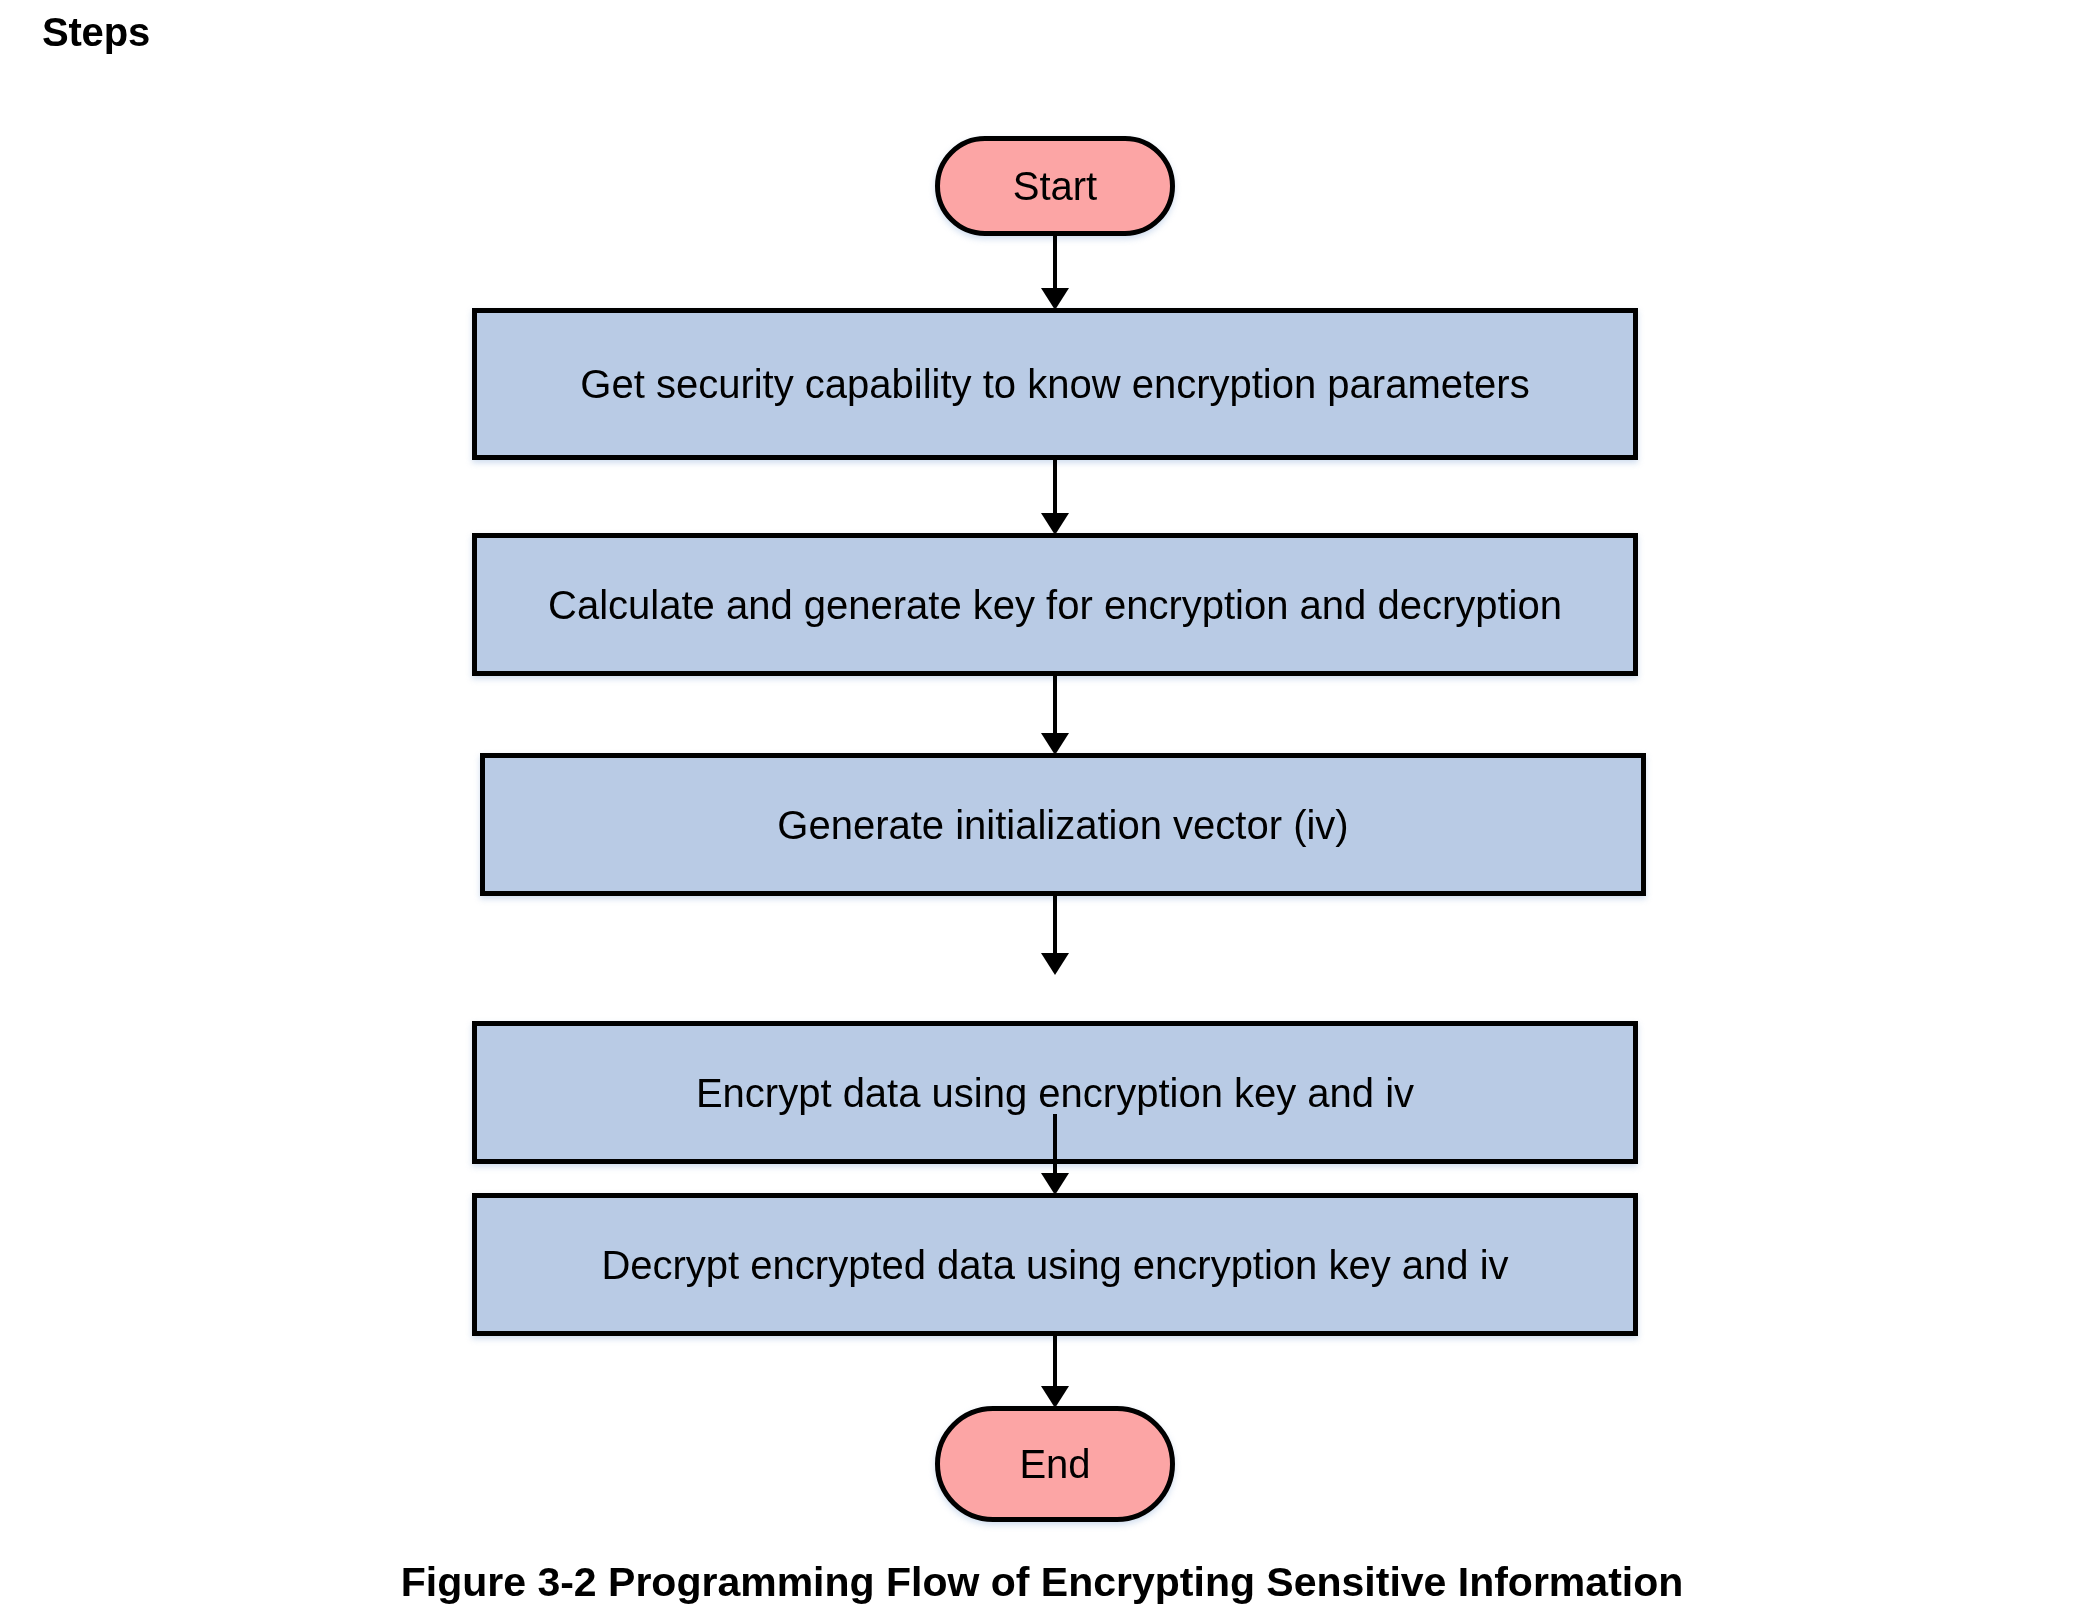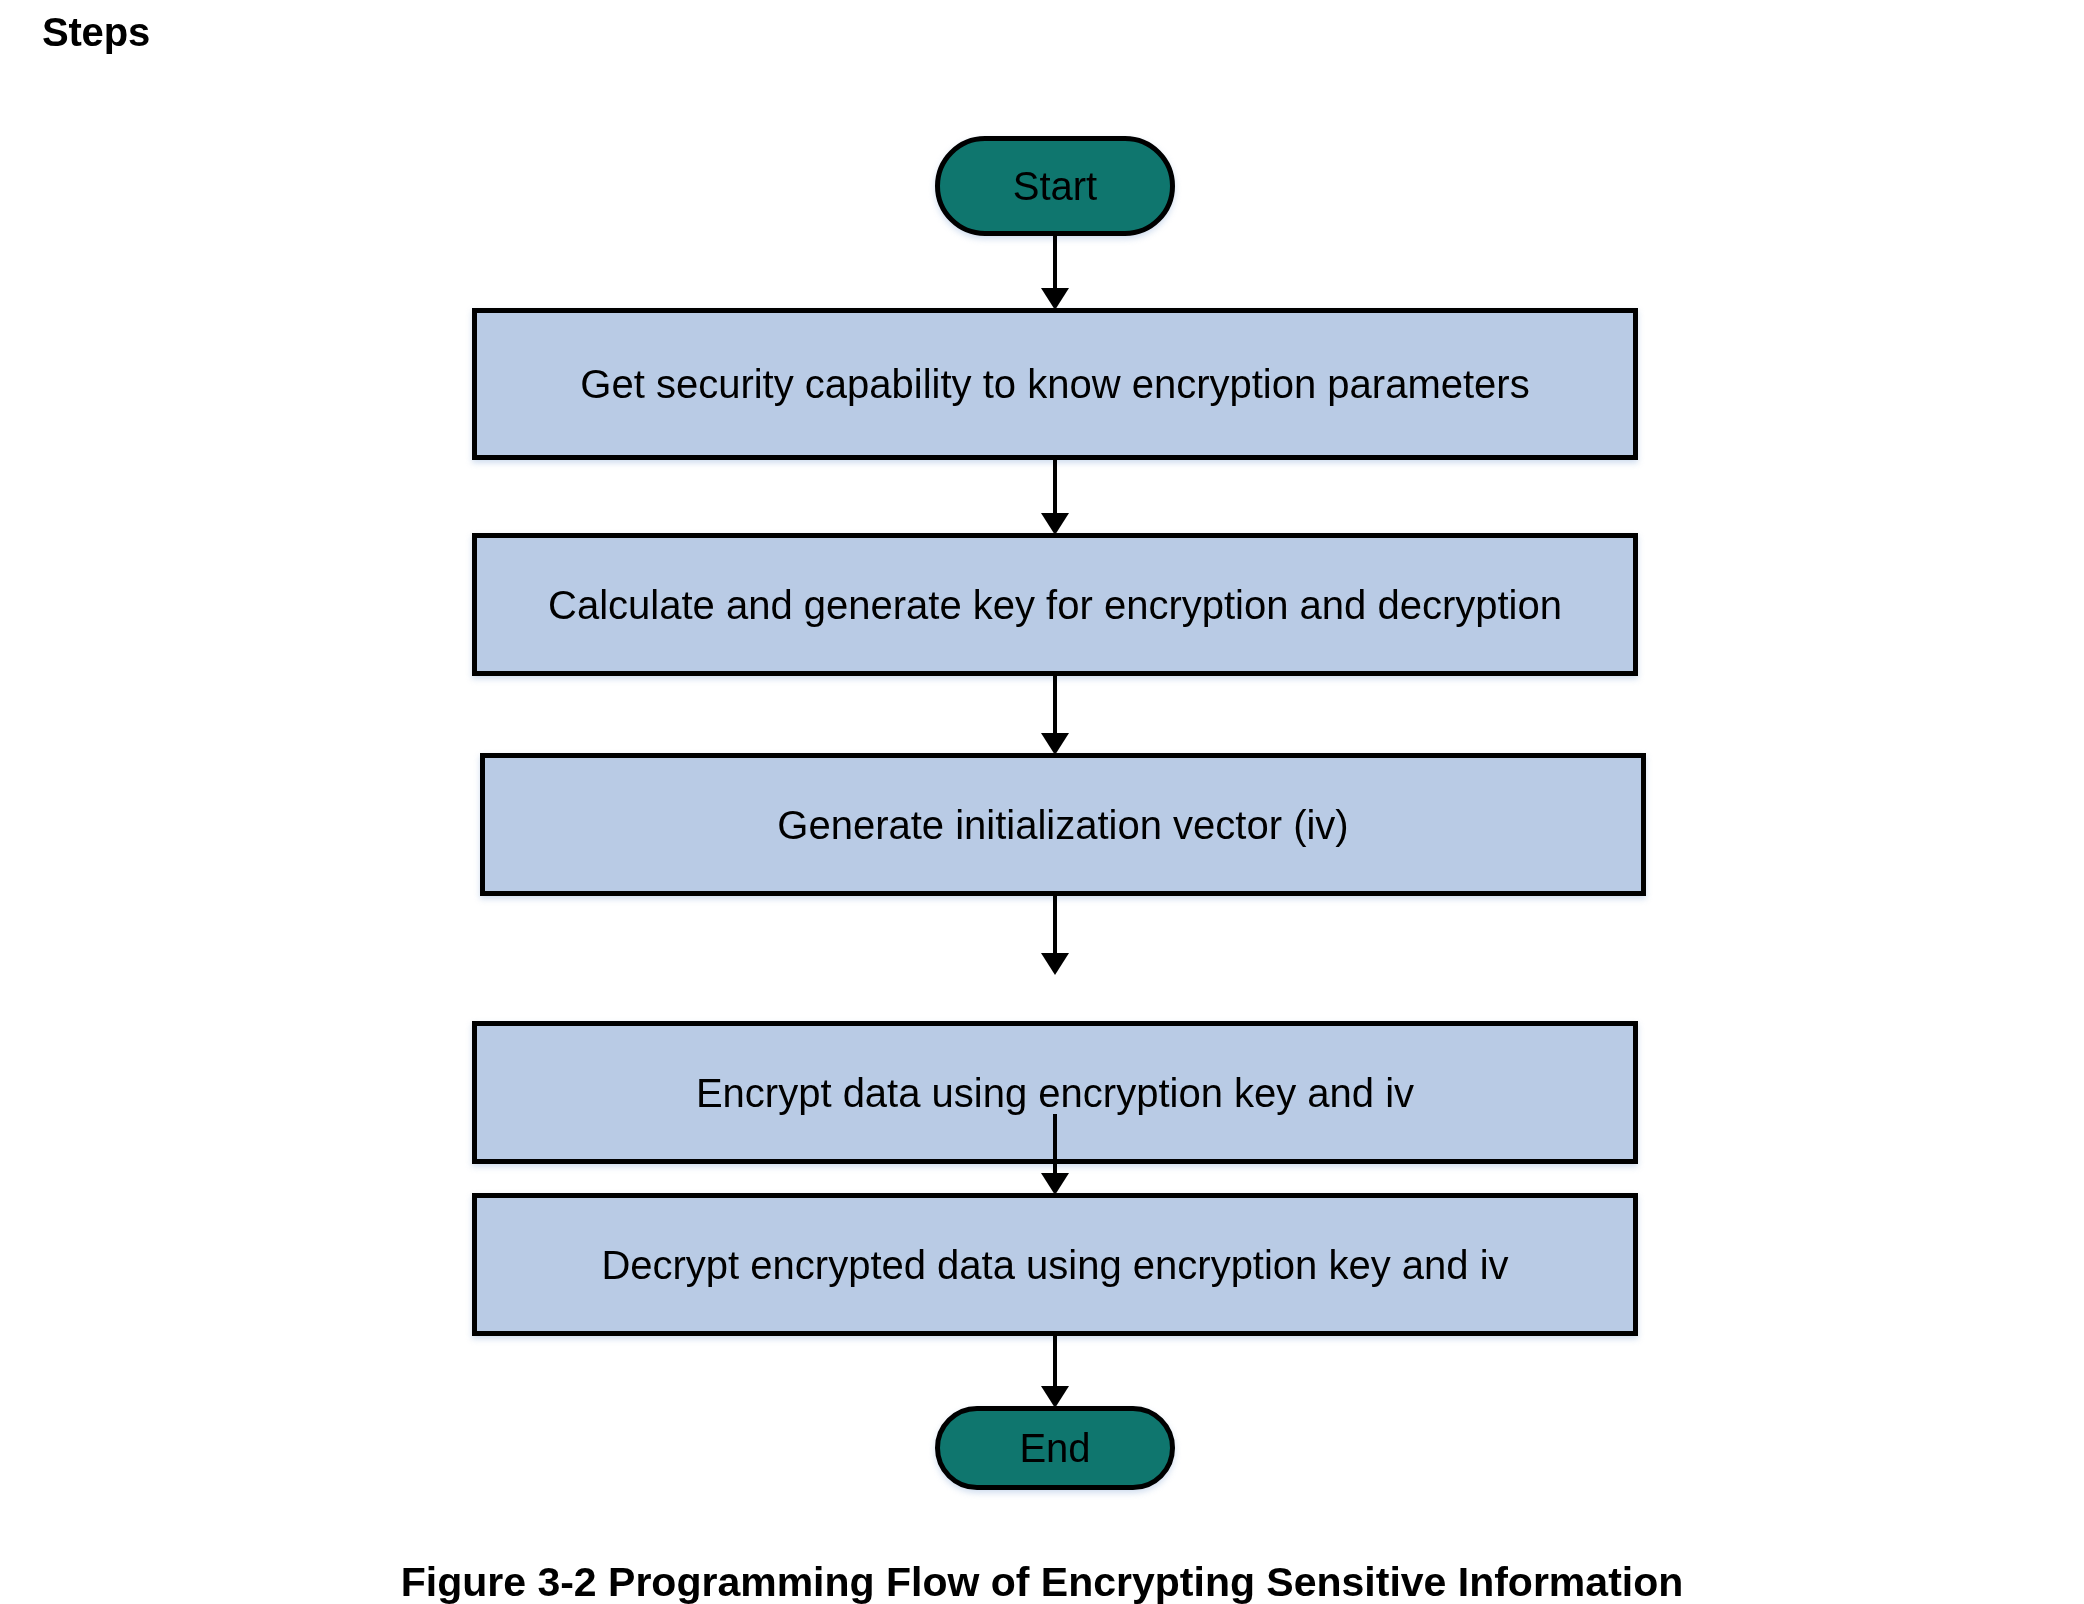--- a/index.html
+++ b/index.html
@@ -35,21 +35,21 @@
     left: 0;
     top: 0;
     width: 2084px;
     height: 1604px;
   }
 
   
   .terminator {
     position: absolute;
     box-sizing: border-box;
-    background: #0f766e;
+    background: #fca5a5;
     border: 5px solid #000000;
     border-radius: 999px;
     display: flex;
     align-items: center;
     justify-content: center;
     box-shadow: 0 3px 6px rgba(150,180,220,0.45);
   }
   .terminator .node-label {
     font-size: 40px;
     color: #000000;
@@ -60,21 +60,21 @@
   #node-start {
     left: 935px;
     top: 136px;
     width: 240px;
     height: 100px;
   }
   #node-end {
     left: 935px;
     top: 1406px;
     width: 240px;
-    height: 84px;
+    height: 116px;
   }
 
   
   .process-box {
     position: absolute;
     left: 472px;
     width: 1166px;
     box-sizing: border-box;
     background: #b9cbe5;
     border: 5px solid #000000;

